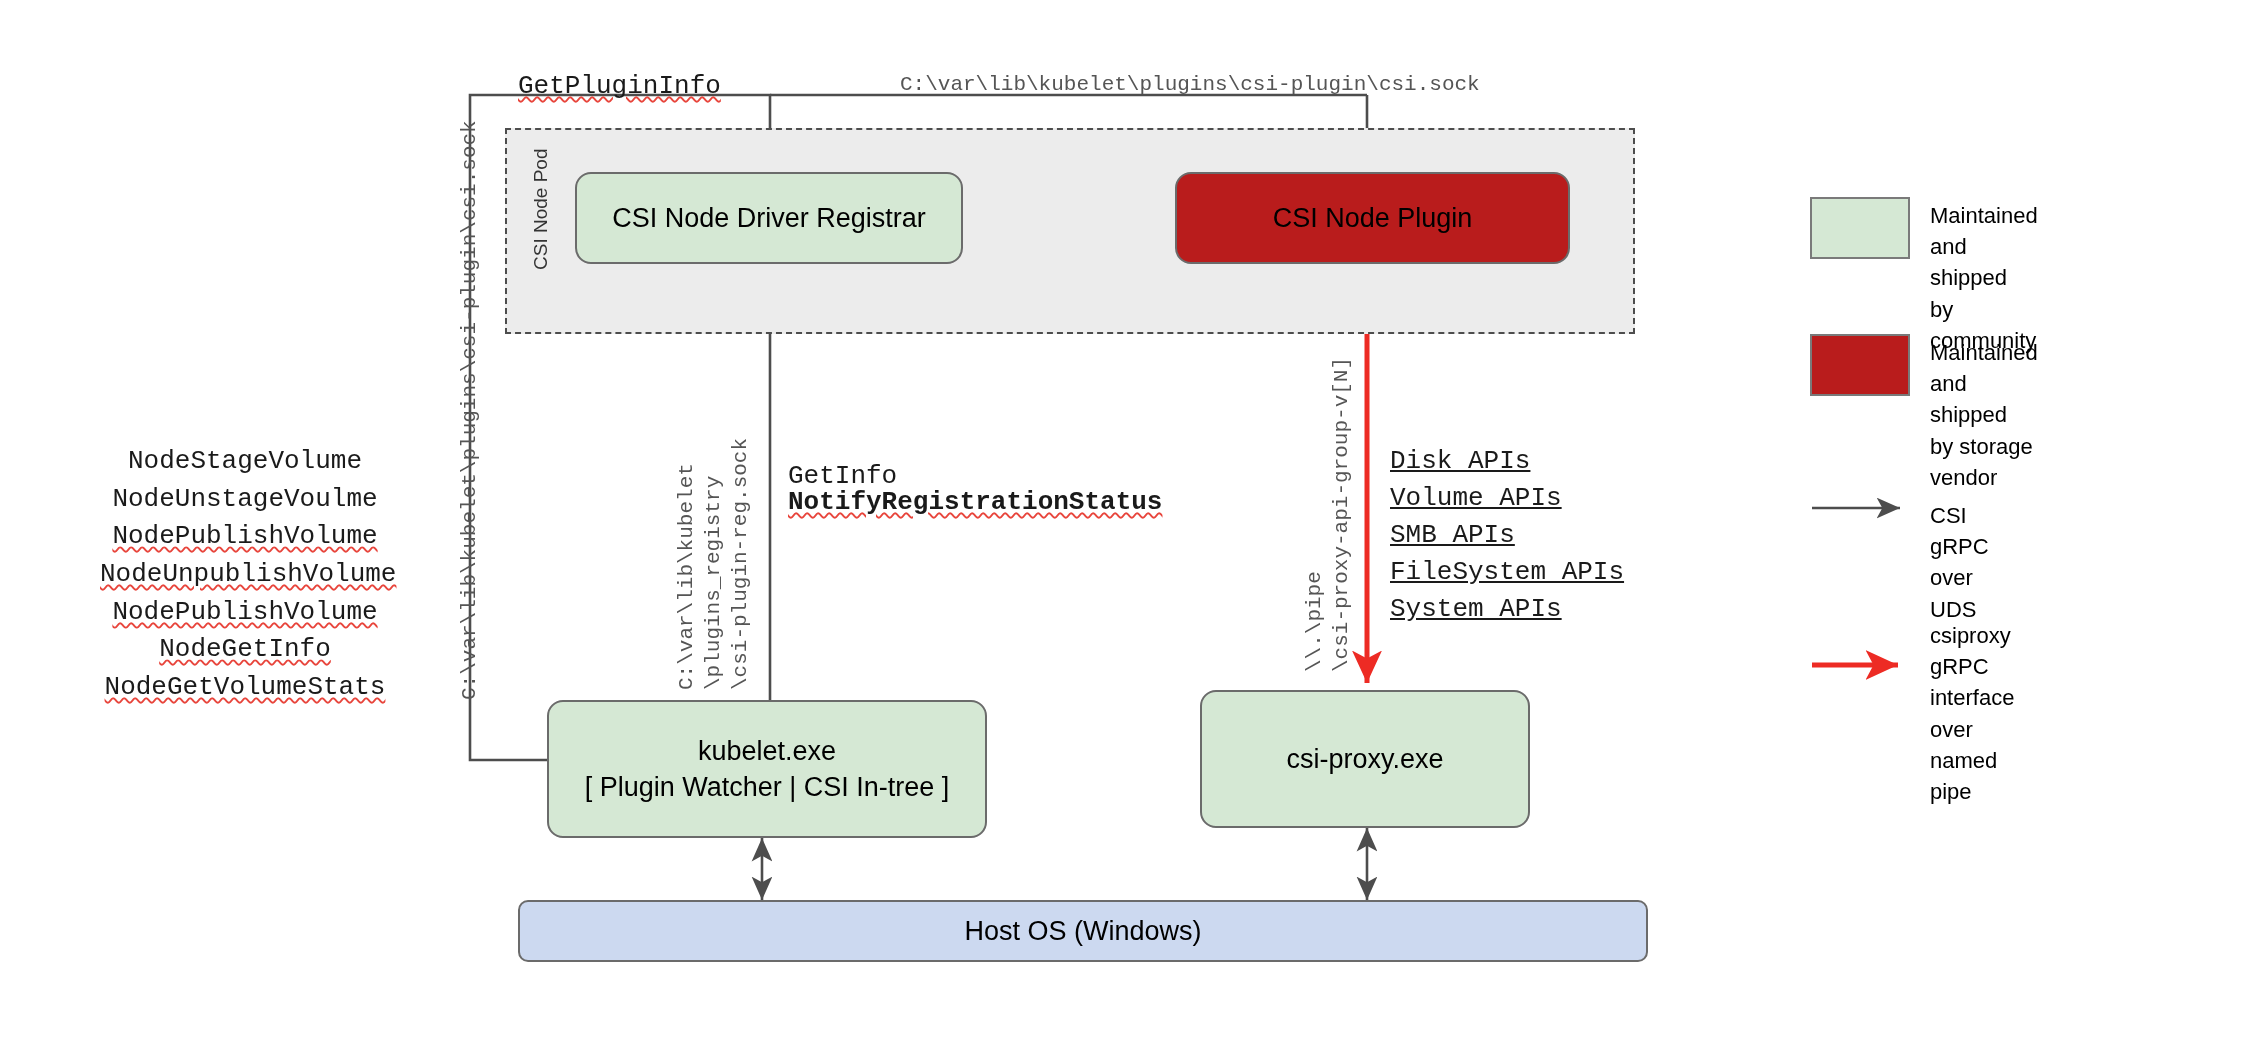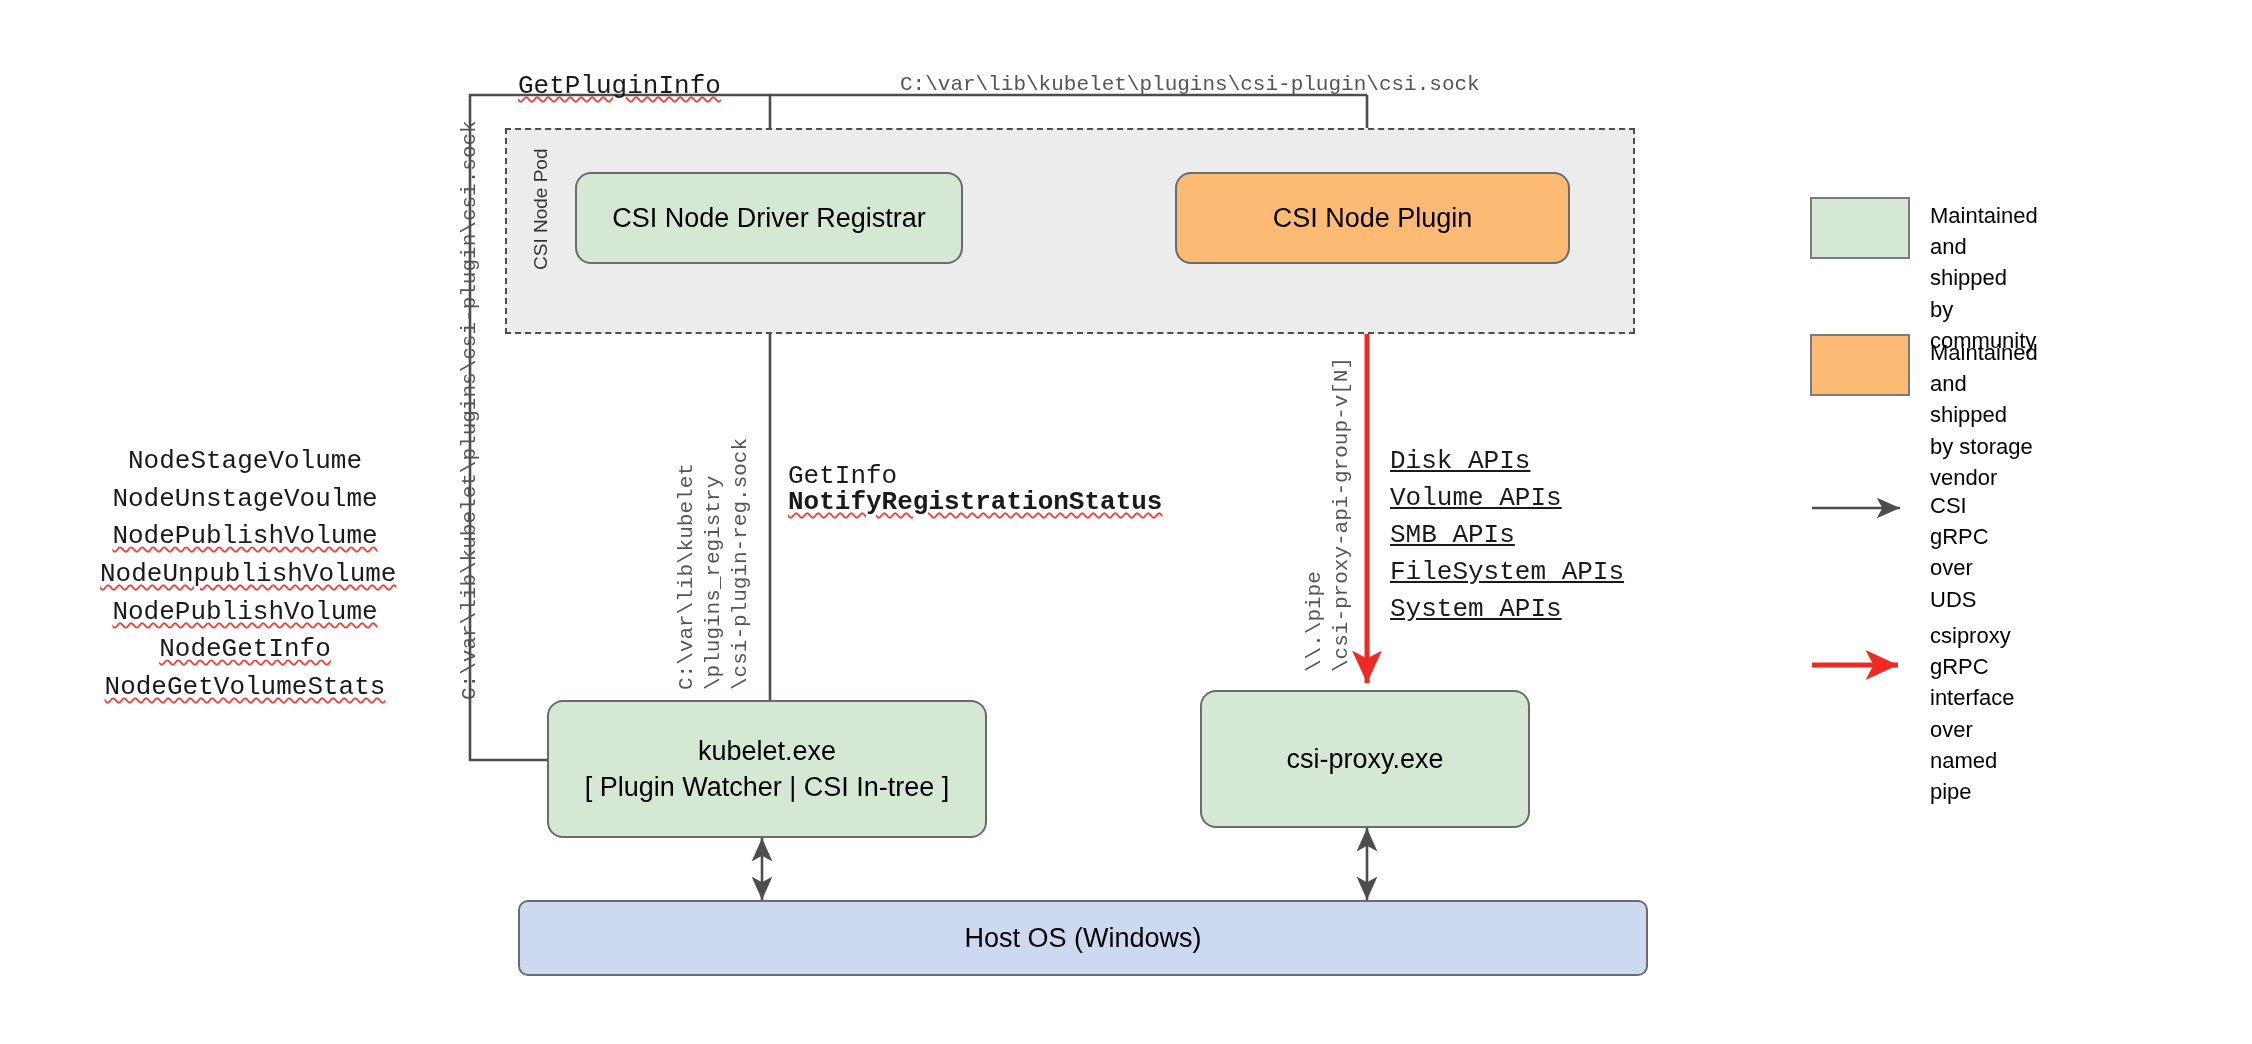--- a/index.html
+++ b/index.html
@@ -34,21 +34,21 @@
     display: flex;
     align-items: center;
     justify-content: center;
     text-align: center;
     font-size: 27px;
     line-height: 1.35;
     font-family: "Liberation Sans", sans-serif;
     color: #000000;
   }
   .green-fill { background: #d5e8d4; }
-  .yellow-fill { background: #fdba74; }
+  .yellow-fill { background: #b91c1c; }
   .blue-fill  { background: #ccd9f0; }
 
   .pod-container {
     position: absolute;
     box-sizing: border-box;
     border: 2px dashed #4d4d4d;
     background: #ececec;
   }
   .pod-label {
     position: absolute;
@@ -163,21 +163,21 @@
 
   <div class="node-box yellow-fill" style="left:1175px; top:172px; width:395px; height:92px;">CSI Node Plugin</div>
 
   <div class="node-box green-fill" style="left:547px; top:700px; width:440px; height:138px; flex-direction:column;">
     <span>kubelet.exe</span>
     <span>[ Plugin Watcher | CSI In-tree ]</span>
   </div>
 
   <div class="node-box green-fill" style="left:1200px; top:690px; width:330px; height:138px;">csi-proxy.exe</div>
 
-  <div class="node-box blue-fill" style="left:518px; top:900px; width:1130px; height:76px; border-radius:10px;">Host OS (Windows)</div>
+  <div class="node-box blue-fill" style="left:518px; top:900px; width:1130px; height:62px; border-radius:10px;">Host OS (Windows)</div>
 
   <div class="abs mono spell" style="left:518px; top:68px;">GetPluginInfo</div>
 
   <div class="abs mono-small" style="left:900px; top:70px;">C:\var\lib\kubelet\plugins\csi-plugin\csi.sock</div>
 
   <div class="rot-label mono-small" style="left:455px; top:700px;">C:\var\lib\kubelet\plugins\csi-plugin\csi.sock</div>
 
   <div style="position:absolute; left:672px; top:690px;">
     <div class="rot-label mono-small" style="left:0px; top:0px;">C:\var\lib\kubelet</div>
     <div class="rot-label mono-small" style="left:27px; top:0px;">\plugins_registry</div>
@@ -206,21 +206,21 @@
 
   <div style="position:absolute; left:0; top:0;">
     <div class="legend-swatch green-fill" style="left:1810px; top:197px;"></div>
     <div class="legend-text" style="left:1930px; top:200px;">Maintained and shipped
 by community</div>
 
     <div class="legend-swatch yellow-fill" style="left:1810px; top:334px;"></div>
     <div class="legend-text" style="left:1930px; top:337px;">Maintained and shipped
 by storage vendor</div>
 
-    <div class="legend-text" style="left:1930px; top:490px;">CSI gRPC over
+    <div class="legend-text" style="left:1930px; top:500px;">CSI gRPC over
 UDS</div>
 
     <div class="legend-text" style="left:1930px; top:620px;">csiproxy gRPC
 interface over
 named pipe</div>
   </div>
 
 </div>
 
 </body></html>

